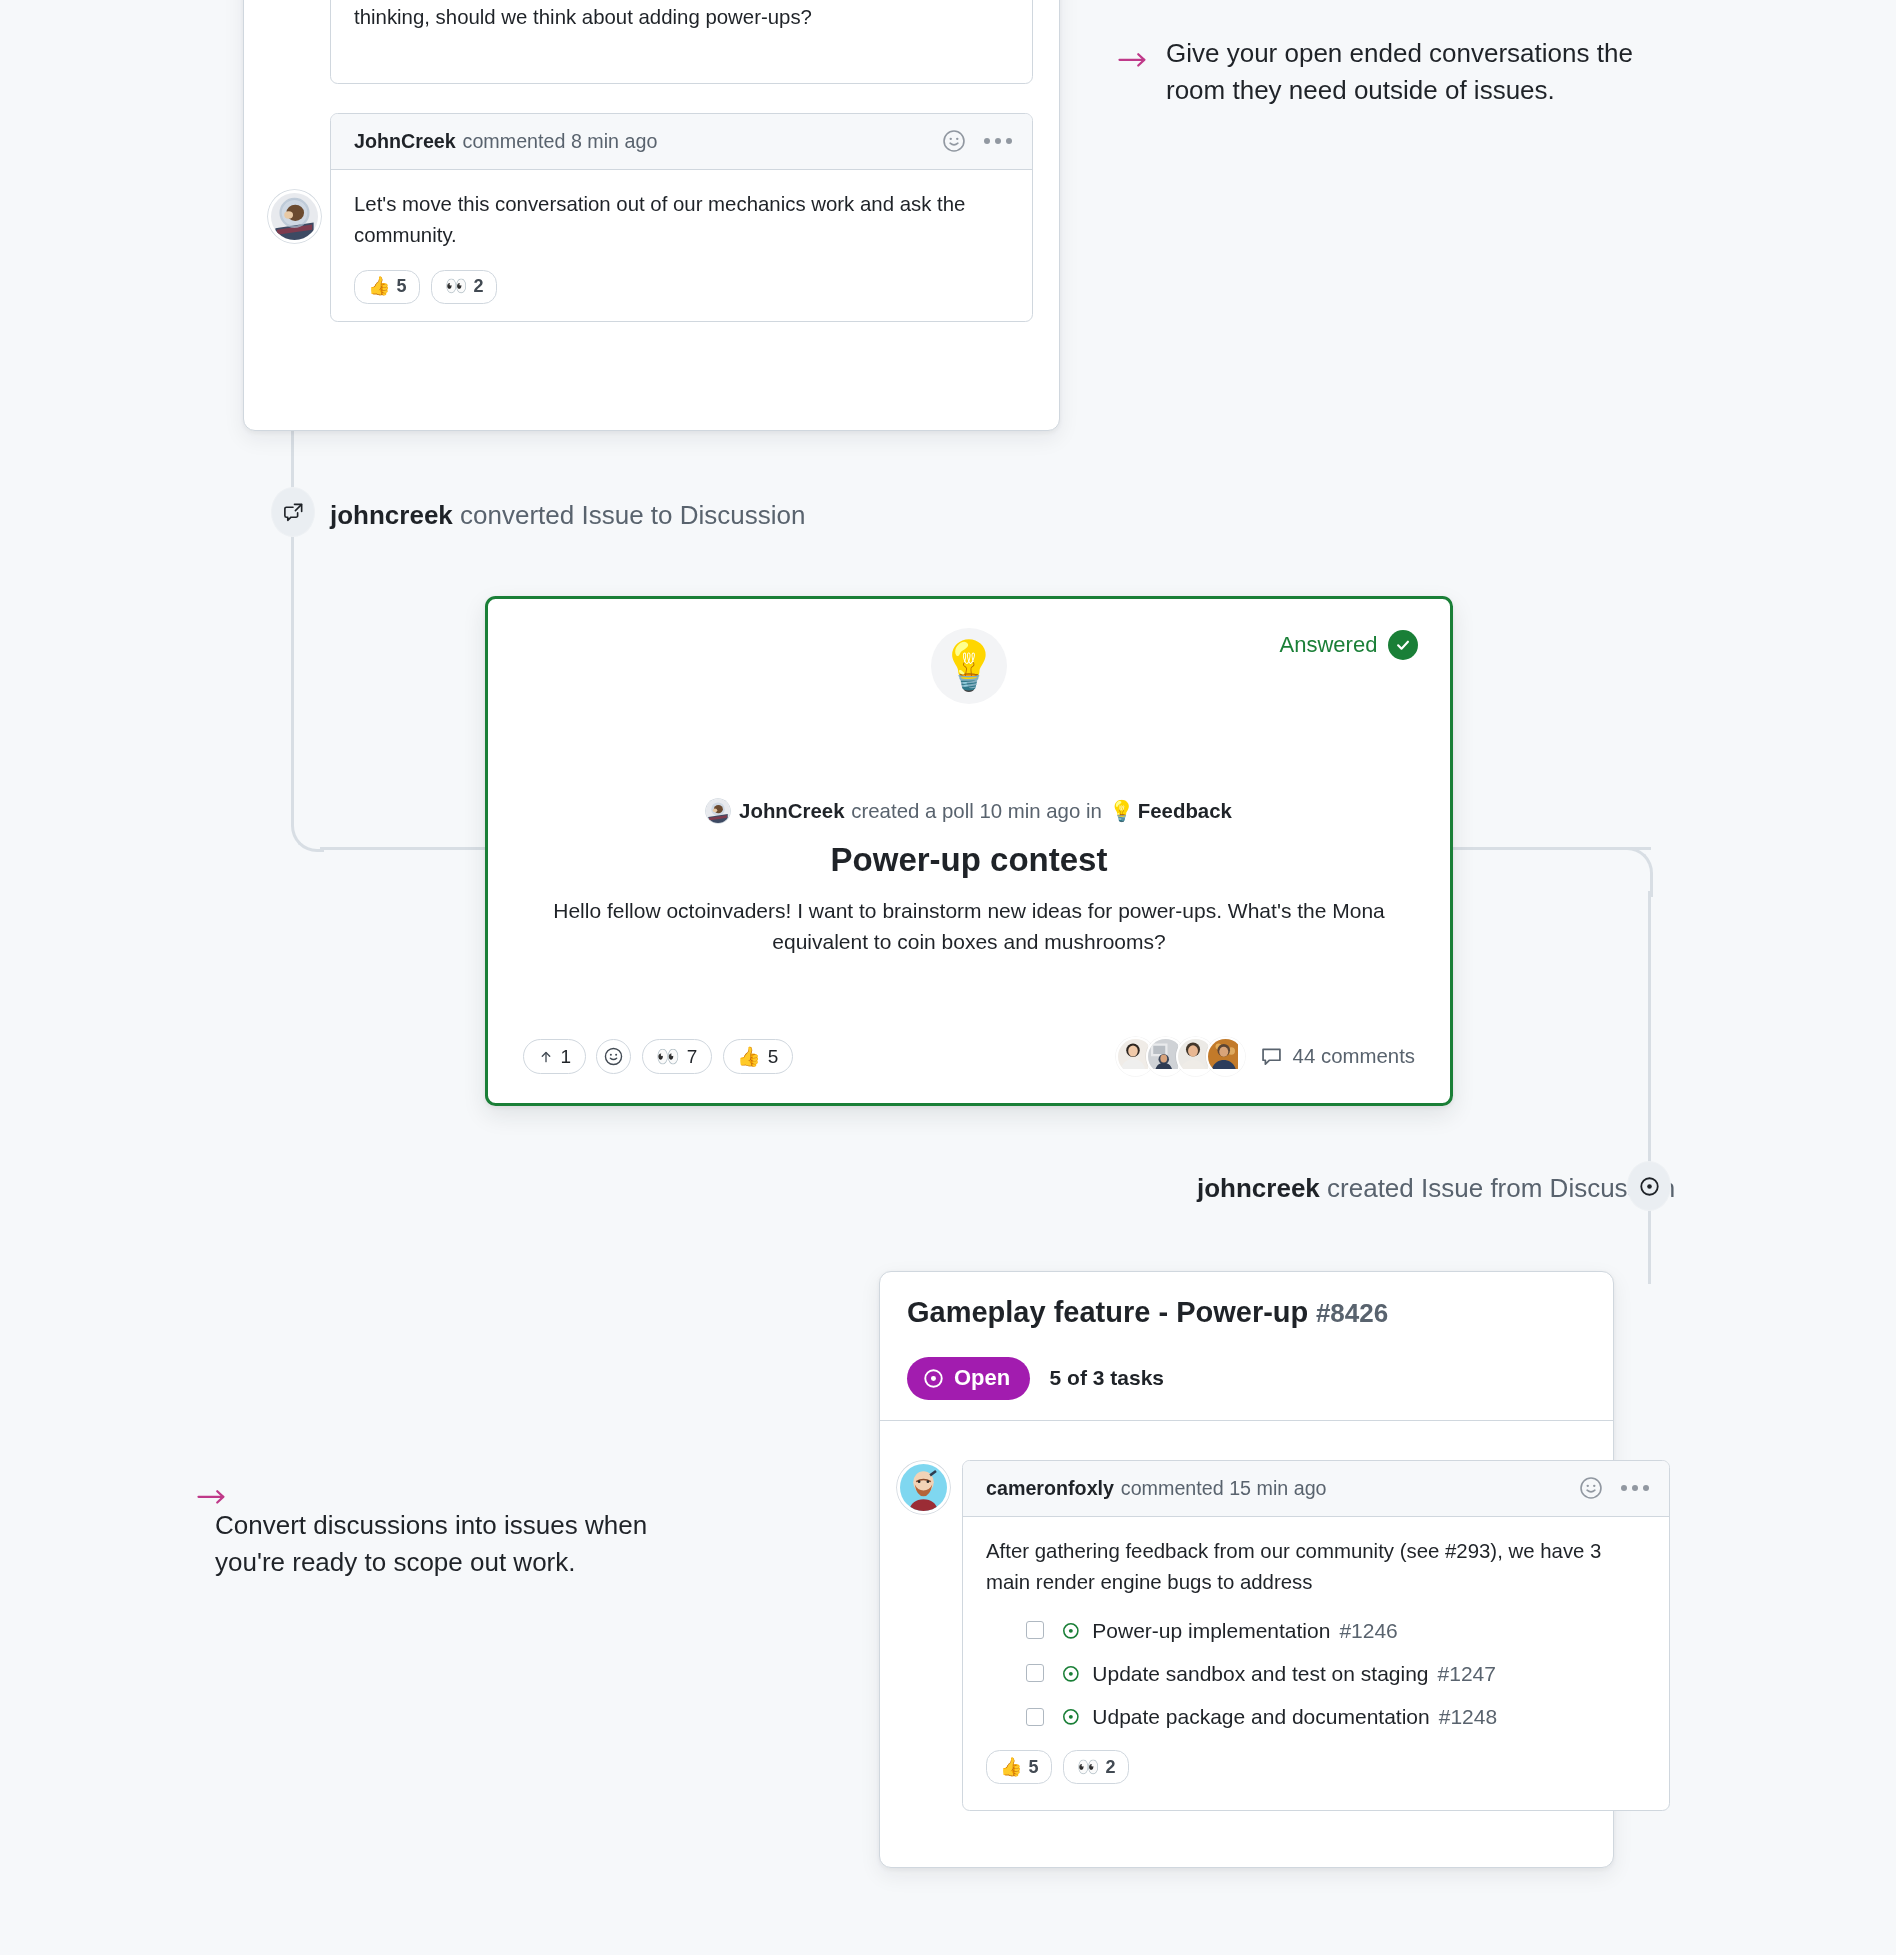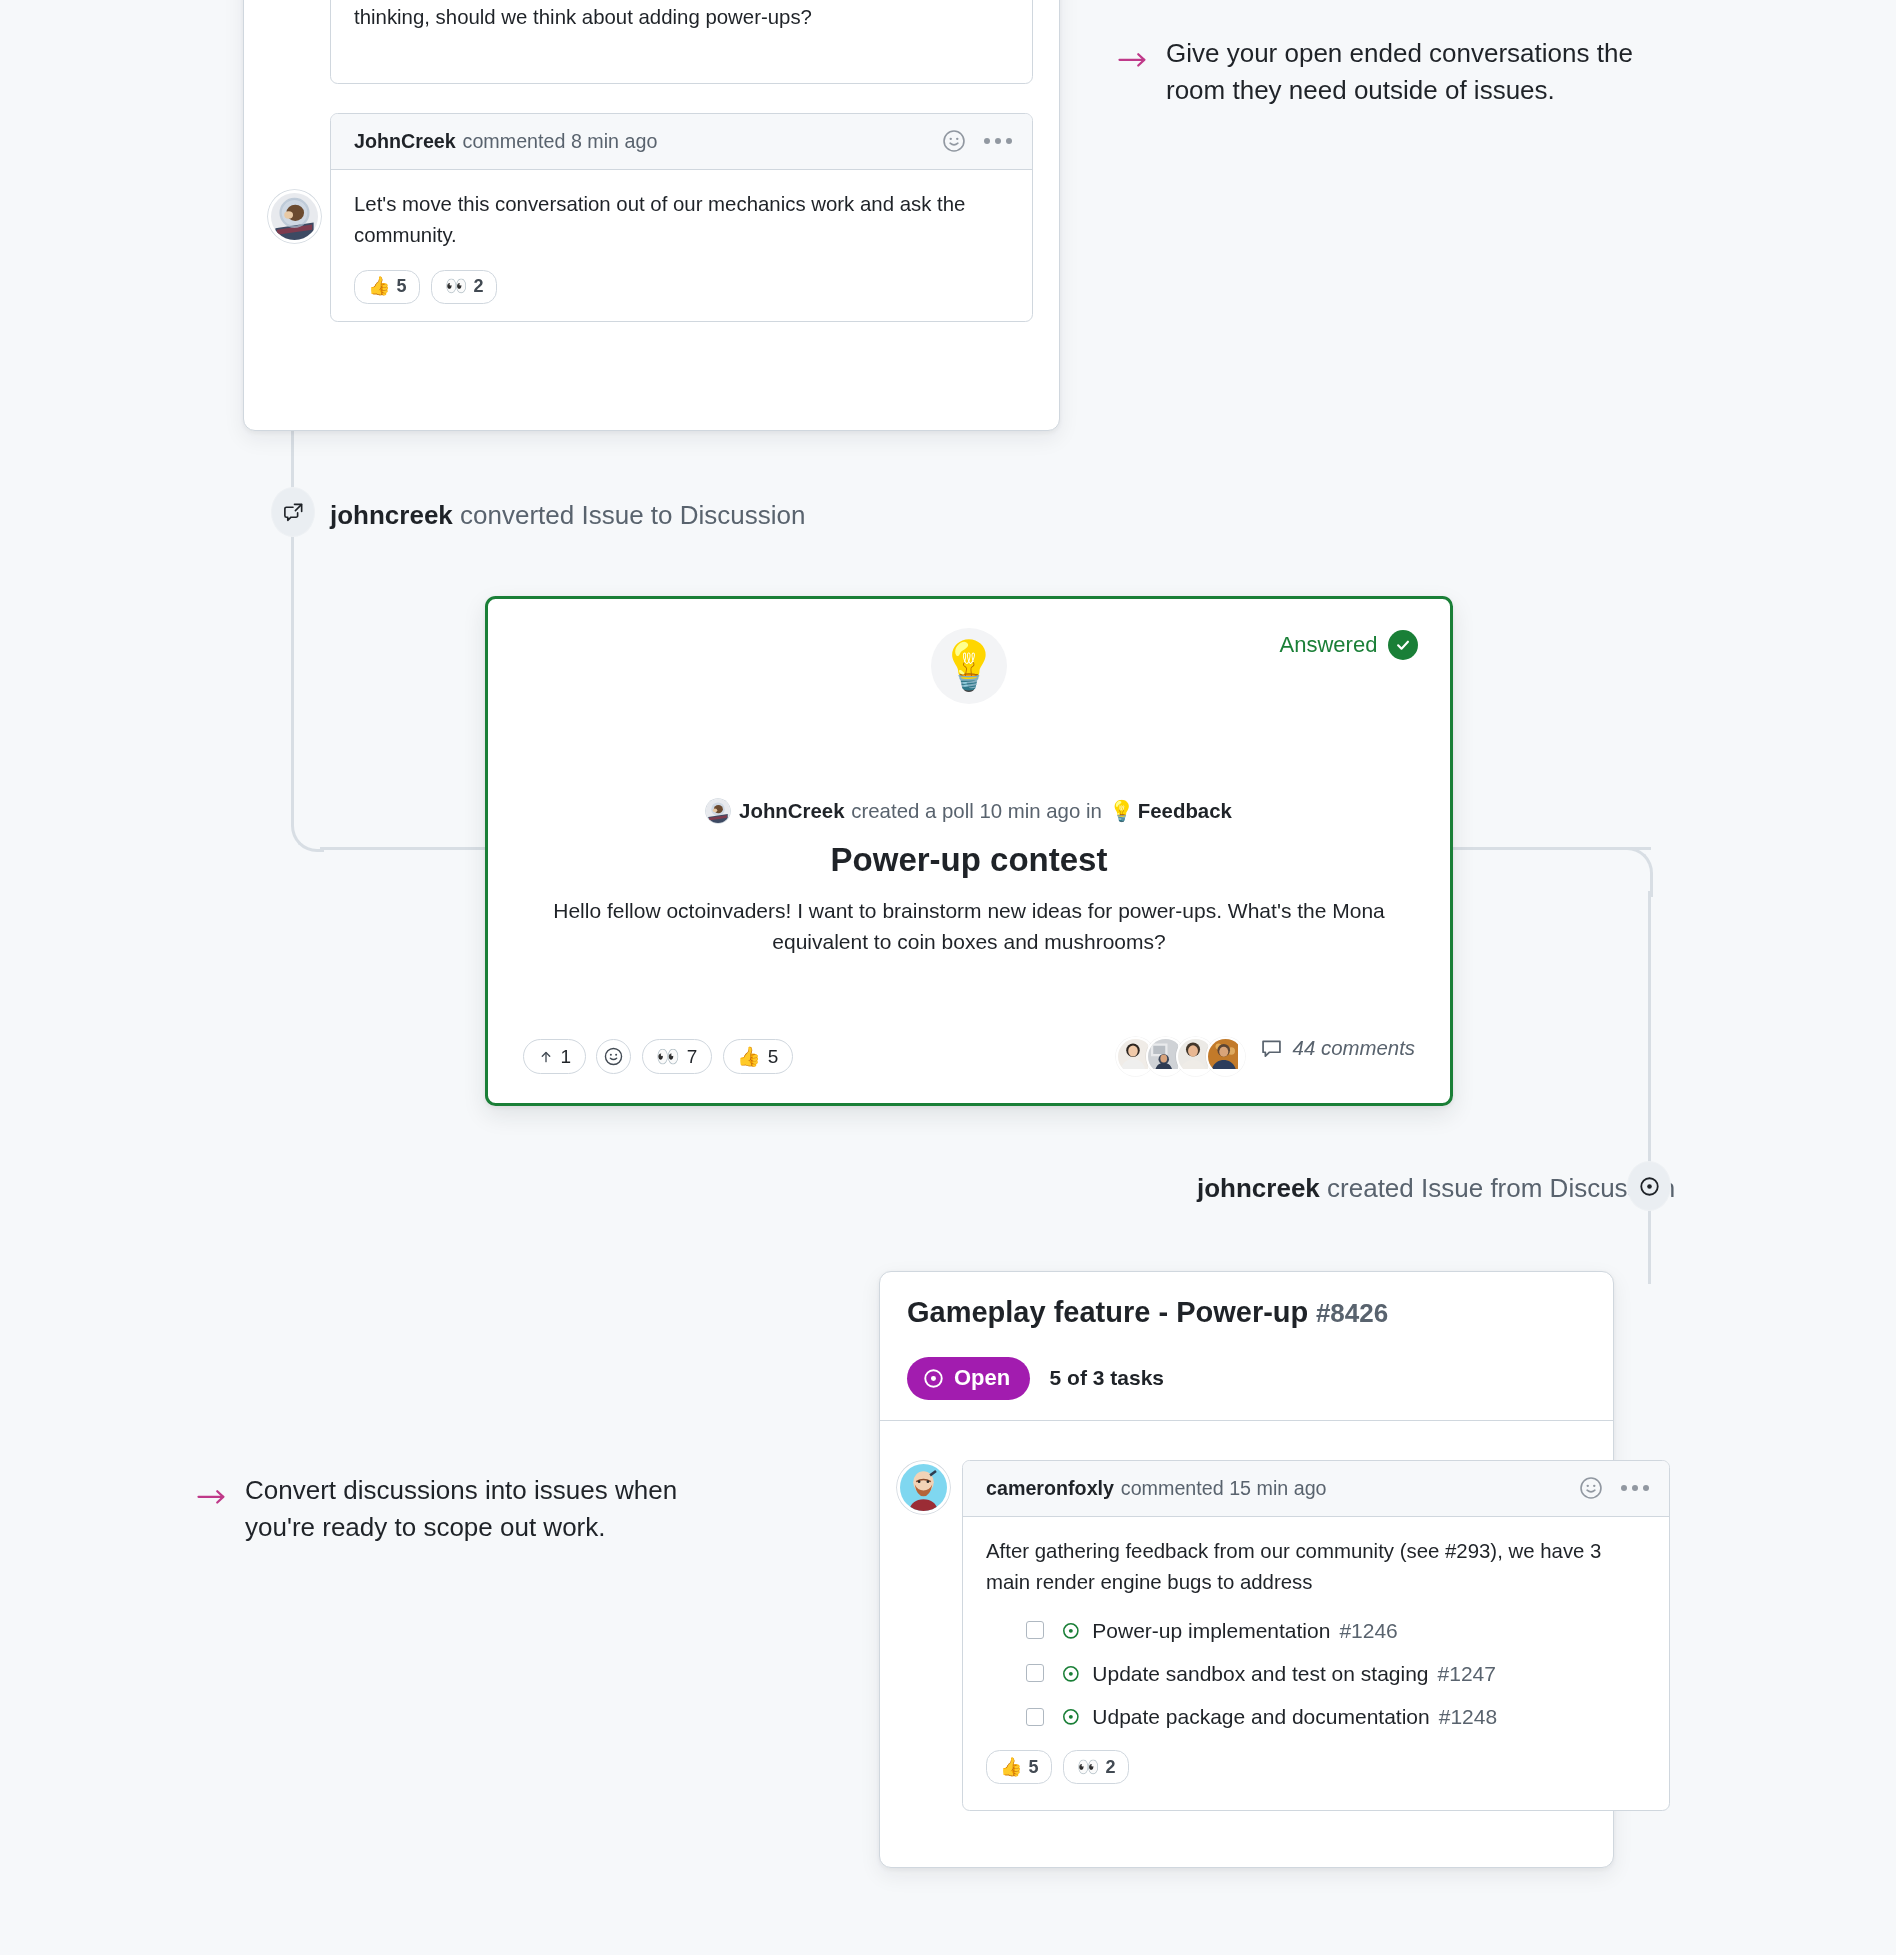--- a/index.html
+++ b/index.html
@@ -129,21 +129,21 @@
   }
   .disc-body{
     position:absolute;left:60px;right:60px;top:296px;text-align:center;
     font-size:21px;line-height:1.48;color:#1f2328;
   }
   .disc-foot{
     position:absolute;left:35px;right:35px;bottom:27px;
     display:flex;align-items:center;
   }
   .disc-foot .left{display:flex;gap:10.6px;align-items:center;}
-  .disc-foot .right{margin-left:auto;display:flex;align-items:flex-start;gap:15px;font-style:italic;}
+  .disc-foot .right{margin-left:auto;display:flex;align-items:center;gap:15px;}
   .facepile{display:flex;}
   .facepile .fp{
     width:35px;height:35px;border-radius:50%;border:2.3px solid #fff;
     margin-left:-9px;overflow:hidden;box-shadow:0 0 0 0.8px rgba(0,0,0,.05);
   }
   .facepile .fp:first-child{margin-left:0;}
   .cmt-count{font-size:20.4px;color:#59636e;display:flex;align-items:center;gap:9.8px;}
   .round-pill{
     display:inline-flex;align-items:center;justify-content:center;gap:6.8px;
     border:0.8px solid #d0d7de;border-radius:18px;background:#fff;
@@ -488,21 +488,21 @@
   <div class="anno" style="left:1118px;top:35px;width:575px;">
     <span class="arrow">
       <svg width="30" height="19.7" viewBox="0 0 40 26">
         <path d="M2 13h33" stroke="#bf3989" stroke-width="3" stroke-linecap="round" fill="none"></path>
         <path d="M27 5.5 L35 13 L27 20.5" stroke="#bf3989" stroke-width="3" fill="none" stroke-linecap="round" stroke-linejoin="round"></path>
       </svg>
     </span>
     <span class="atext">Give your open ended conversations the room they need outside of issues.</span>
   </div>
 
-  <div class="anno" style="left:197px;top:1472px;width:484px;">
+  <div class="anno" style="left:197px;top:1472px;width:484px;flex-direction:column;">
     <span class="arrow">
       <svg width="30" height="19.7" viewBox="0 0 40 26">
         <path d="M2 13h33" stroke="#bf3989" stroke-width="3" stroke-linecap="round" fill="none"></path>
         <path d="M27 5.5 L35 13 L27 20.5" stroke="#bf3989" stroke-width="3" fill="none" stroke-linecap="round" stroke-linejoin="round"></path>
       </svg>
     </span>
     <span class="atext">Convert discussions into issues when you're ready to scope out work.</span>
   </div>
 
 </div>

